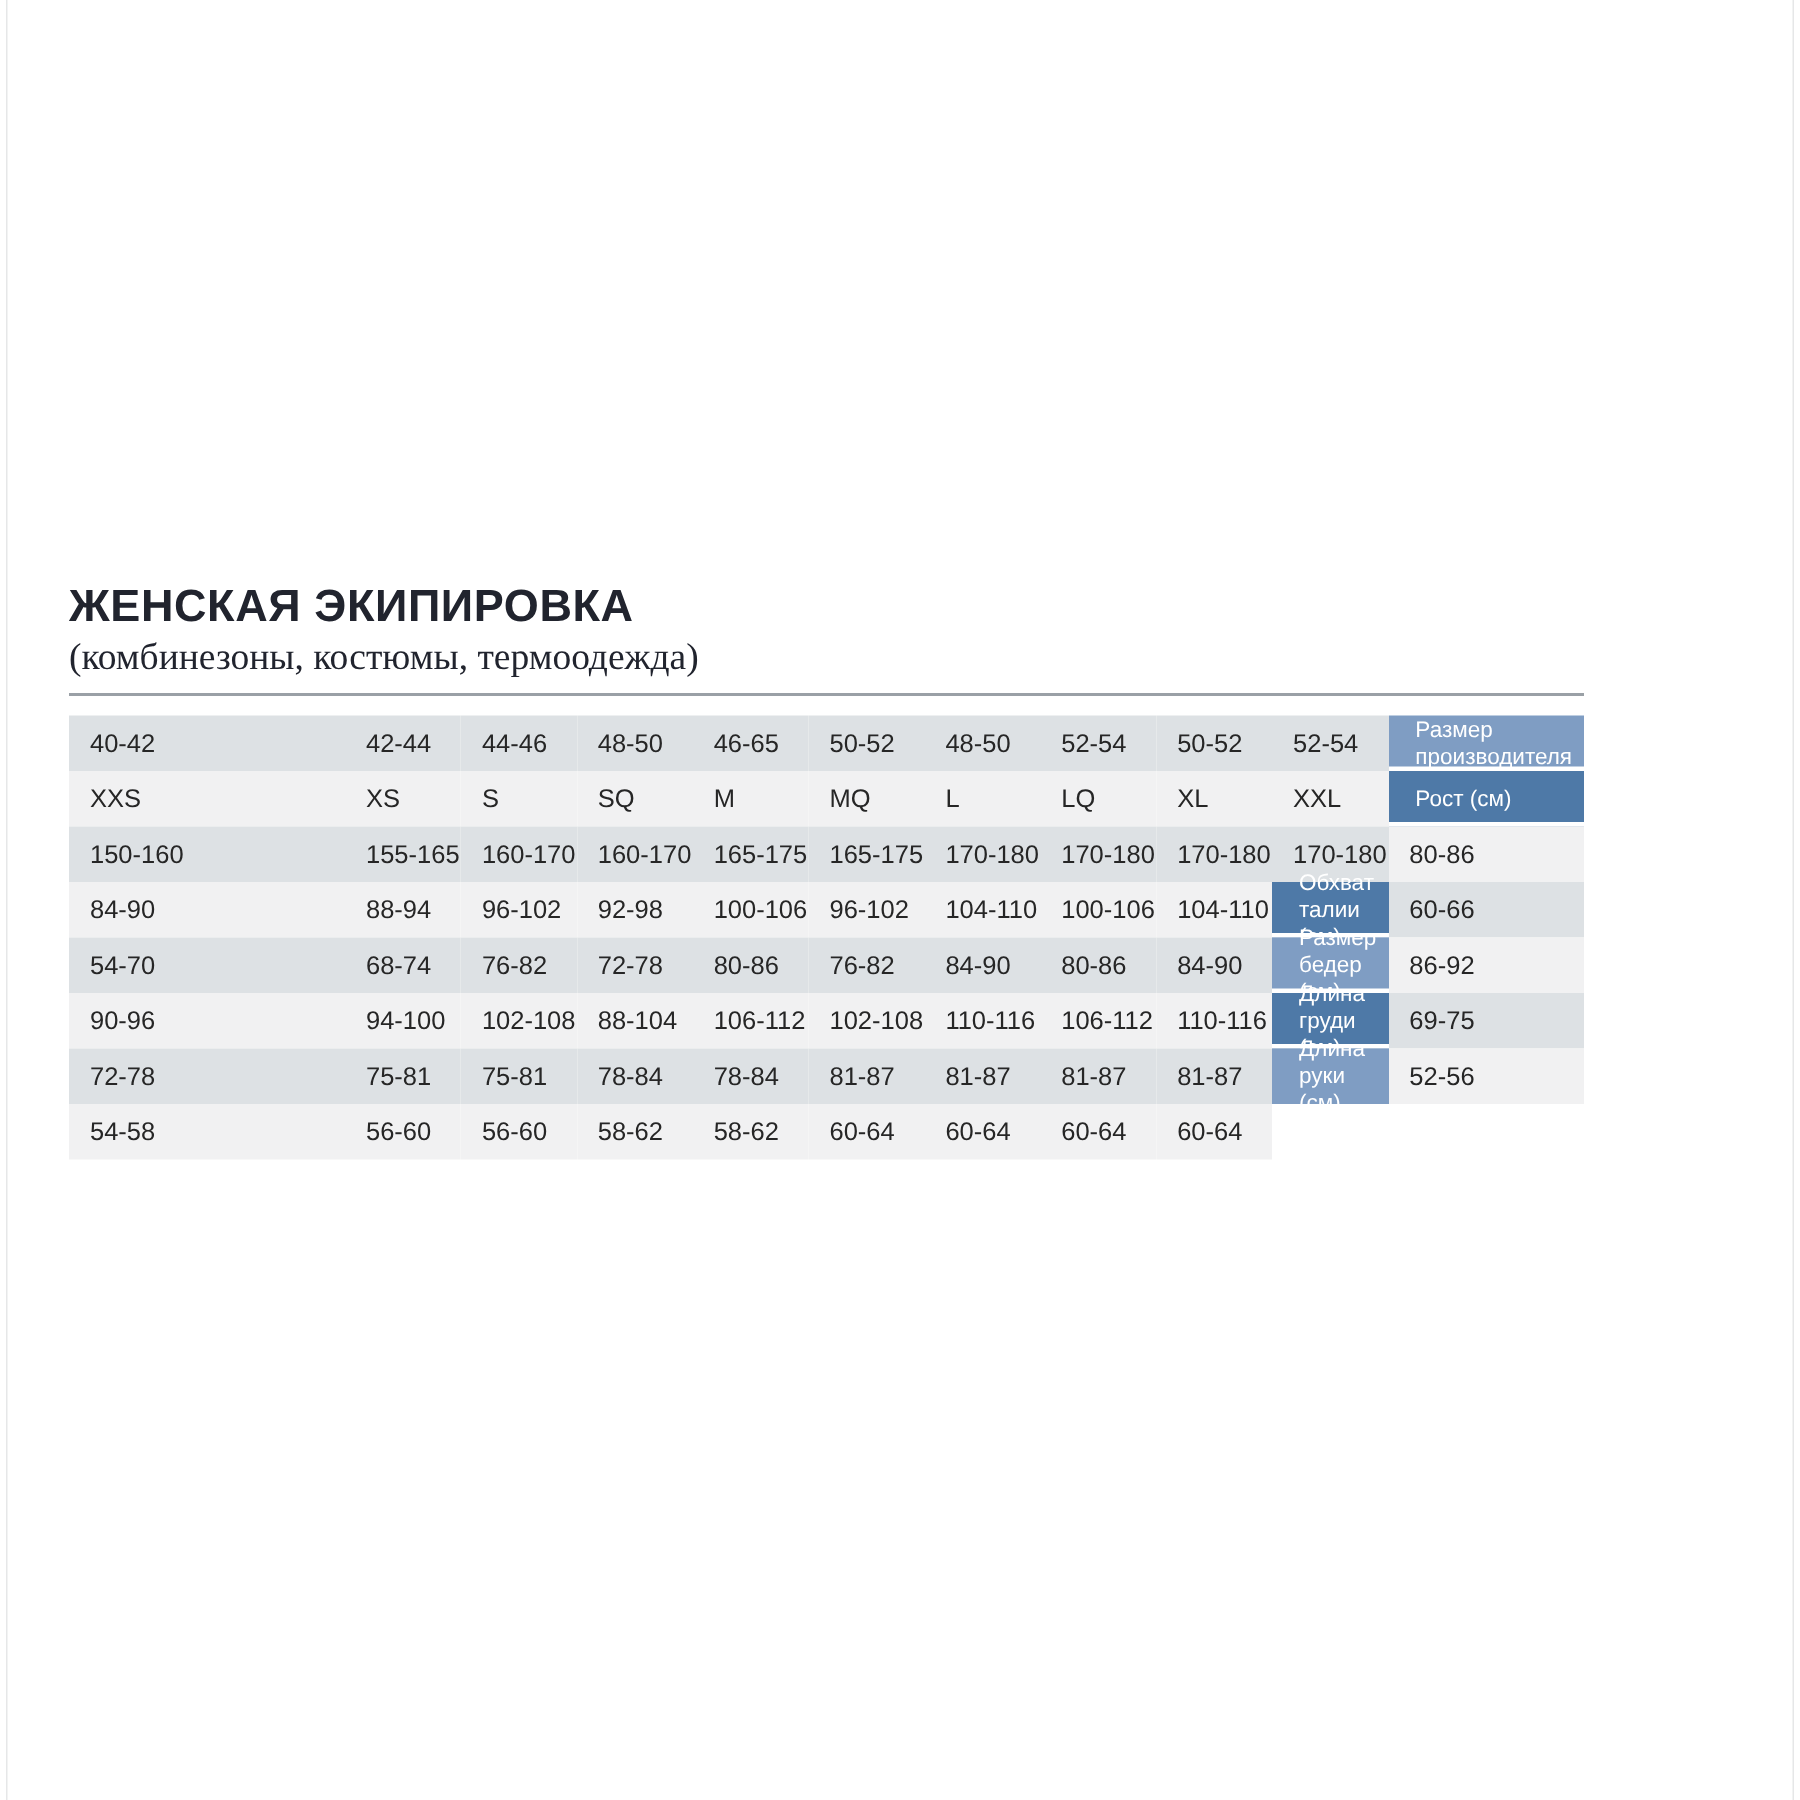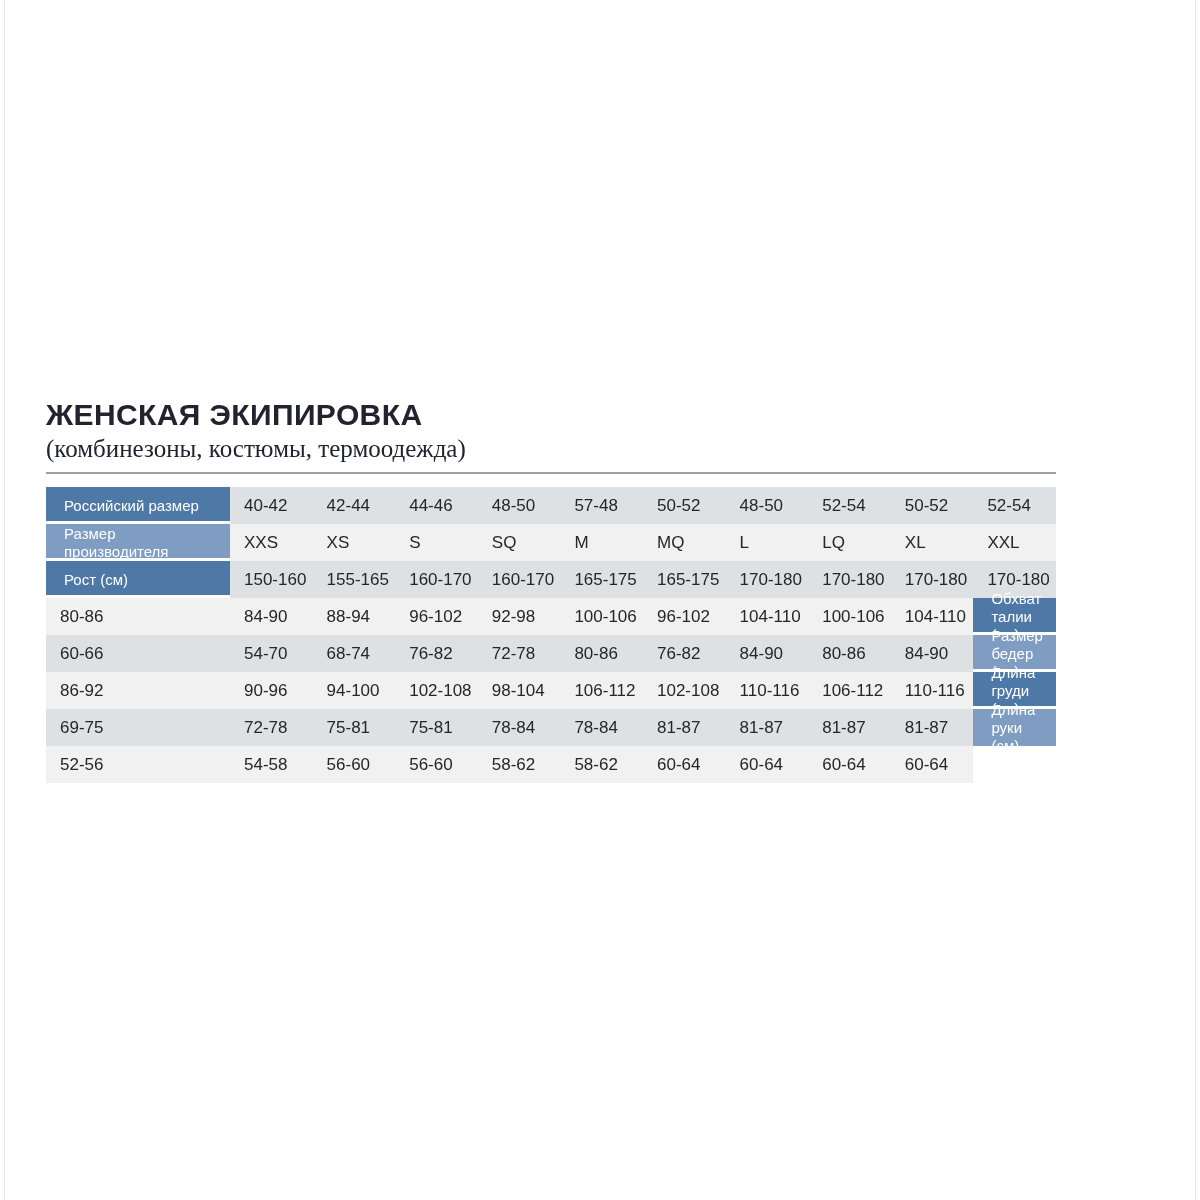--- a/index.html
+++ b/index.html
@@ -8,21 +8,21 @@
     width: 1200px; height: 1200px;
     font-family: "Liberation Sans", "DejaVu Sans", sans-serif;
     position: relative;
     overflow: hidden;
   }
   .page { position: absolute; inset: 0; background: #ffffff; }
   .edge-line { position: absolute; top: 0; bottom: 0; width: 1px; background: #e6e7e8; }
   .edge-line.left  { left: 4px; }
   .edge-line.right { left: 1195px; }
 
-  .content { position: absolute; left: 18px; top: 398px; width: 1038px; padding-left: 28px; }
+  .content { position: absolute; left: 18px; top: 388px; width: 1038px; padding-left: 28px; }
 
   .title {
     font-size: 30px;
     font-weight: 800;
     letter-spacing: 0.4px;
     color: var(--title-color, #21242e);
     line-height: 34px;
   }
   .subtitle {
     font-size: 25px;
@@ -72,26 +72,25 @@
 
 <div class="page">
   <div class="edge-line left"></div>
   <div class="edge-line right"></div>
 
   <div class="content">
     <div class="title">ЖЕНСКАЯ ЭКИПИРОВКА</div>
     <div class="subtitle">(комбинезоны, костюмы, термоодежда)</div>
     <div class="rule"></div>
     <div class="size-table">
-        <div class="hdr dark gap">Российский размер</div>
         <div class="cell gray">40-42</div>
         <div class="cell gray">42-44</div>
         <div class="cell gray">44-46</div>
         <div class="cell gray">48-50</div>
-        <div class="cell gray">57-48</div>
+        <div class="cell gray">46-65</div>
         <div class="cell gray">50-52</div>
         <div class="cell gray">48-50</div>
         <div class="cell gray">52-54</div>
         <div class="cell gray">50-52</div>
         <div class="cell gray">52-54</div>
         <div class="hdr light gap">Размер производителя</div>
         <div class="cell white">XXS</div>
         <div class="cell white">XS</div>
         <div class="cell white">S</div>
         <div class="cell white">SQ</div>
@@ -131,21 +130,21 @@
         <div class="cell gray">80-86</div>
         <div class="cell gray">76-82</div>
         <div class="cell gray">84-90</div>
         <div class="cell gray">80-86</div>
         <div class="cell gray">84-90</div>
         <div class="hdr light gap">Размер бедер (см)</div>
         <div class="cell white">86-92</div>
         <div class="cell white">90-96</div>
         <div class="cell white">94-100</div>
         <div class="cell white">102-108</div>
-        <div class="cell white">98-104</div>
+        <div class="cell white">88-104</div>
         <div class="cell white">106-112</div>
         <div class="cell white">102-108</div>
         <div class="cell white">110-116</div>
         <div class="cell white">106-112</div>
         <div class="cell white">110-116</div>
         <div class="hdr dark gap">Длина груди (см)</div>
         <div class="cell gray">69-75</div>
         <div class="cell gray">72-78</div>
         <div class="cell gray">75-81</div>
         <div class="cell gray">75-81</div>

